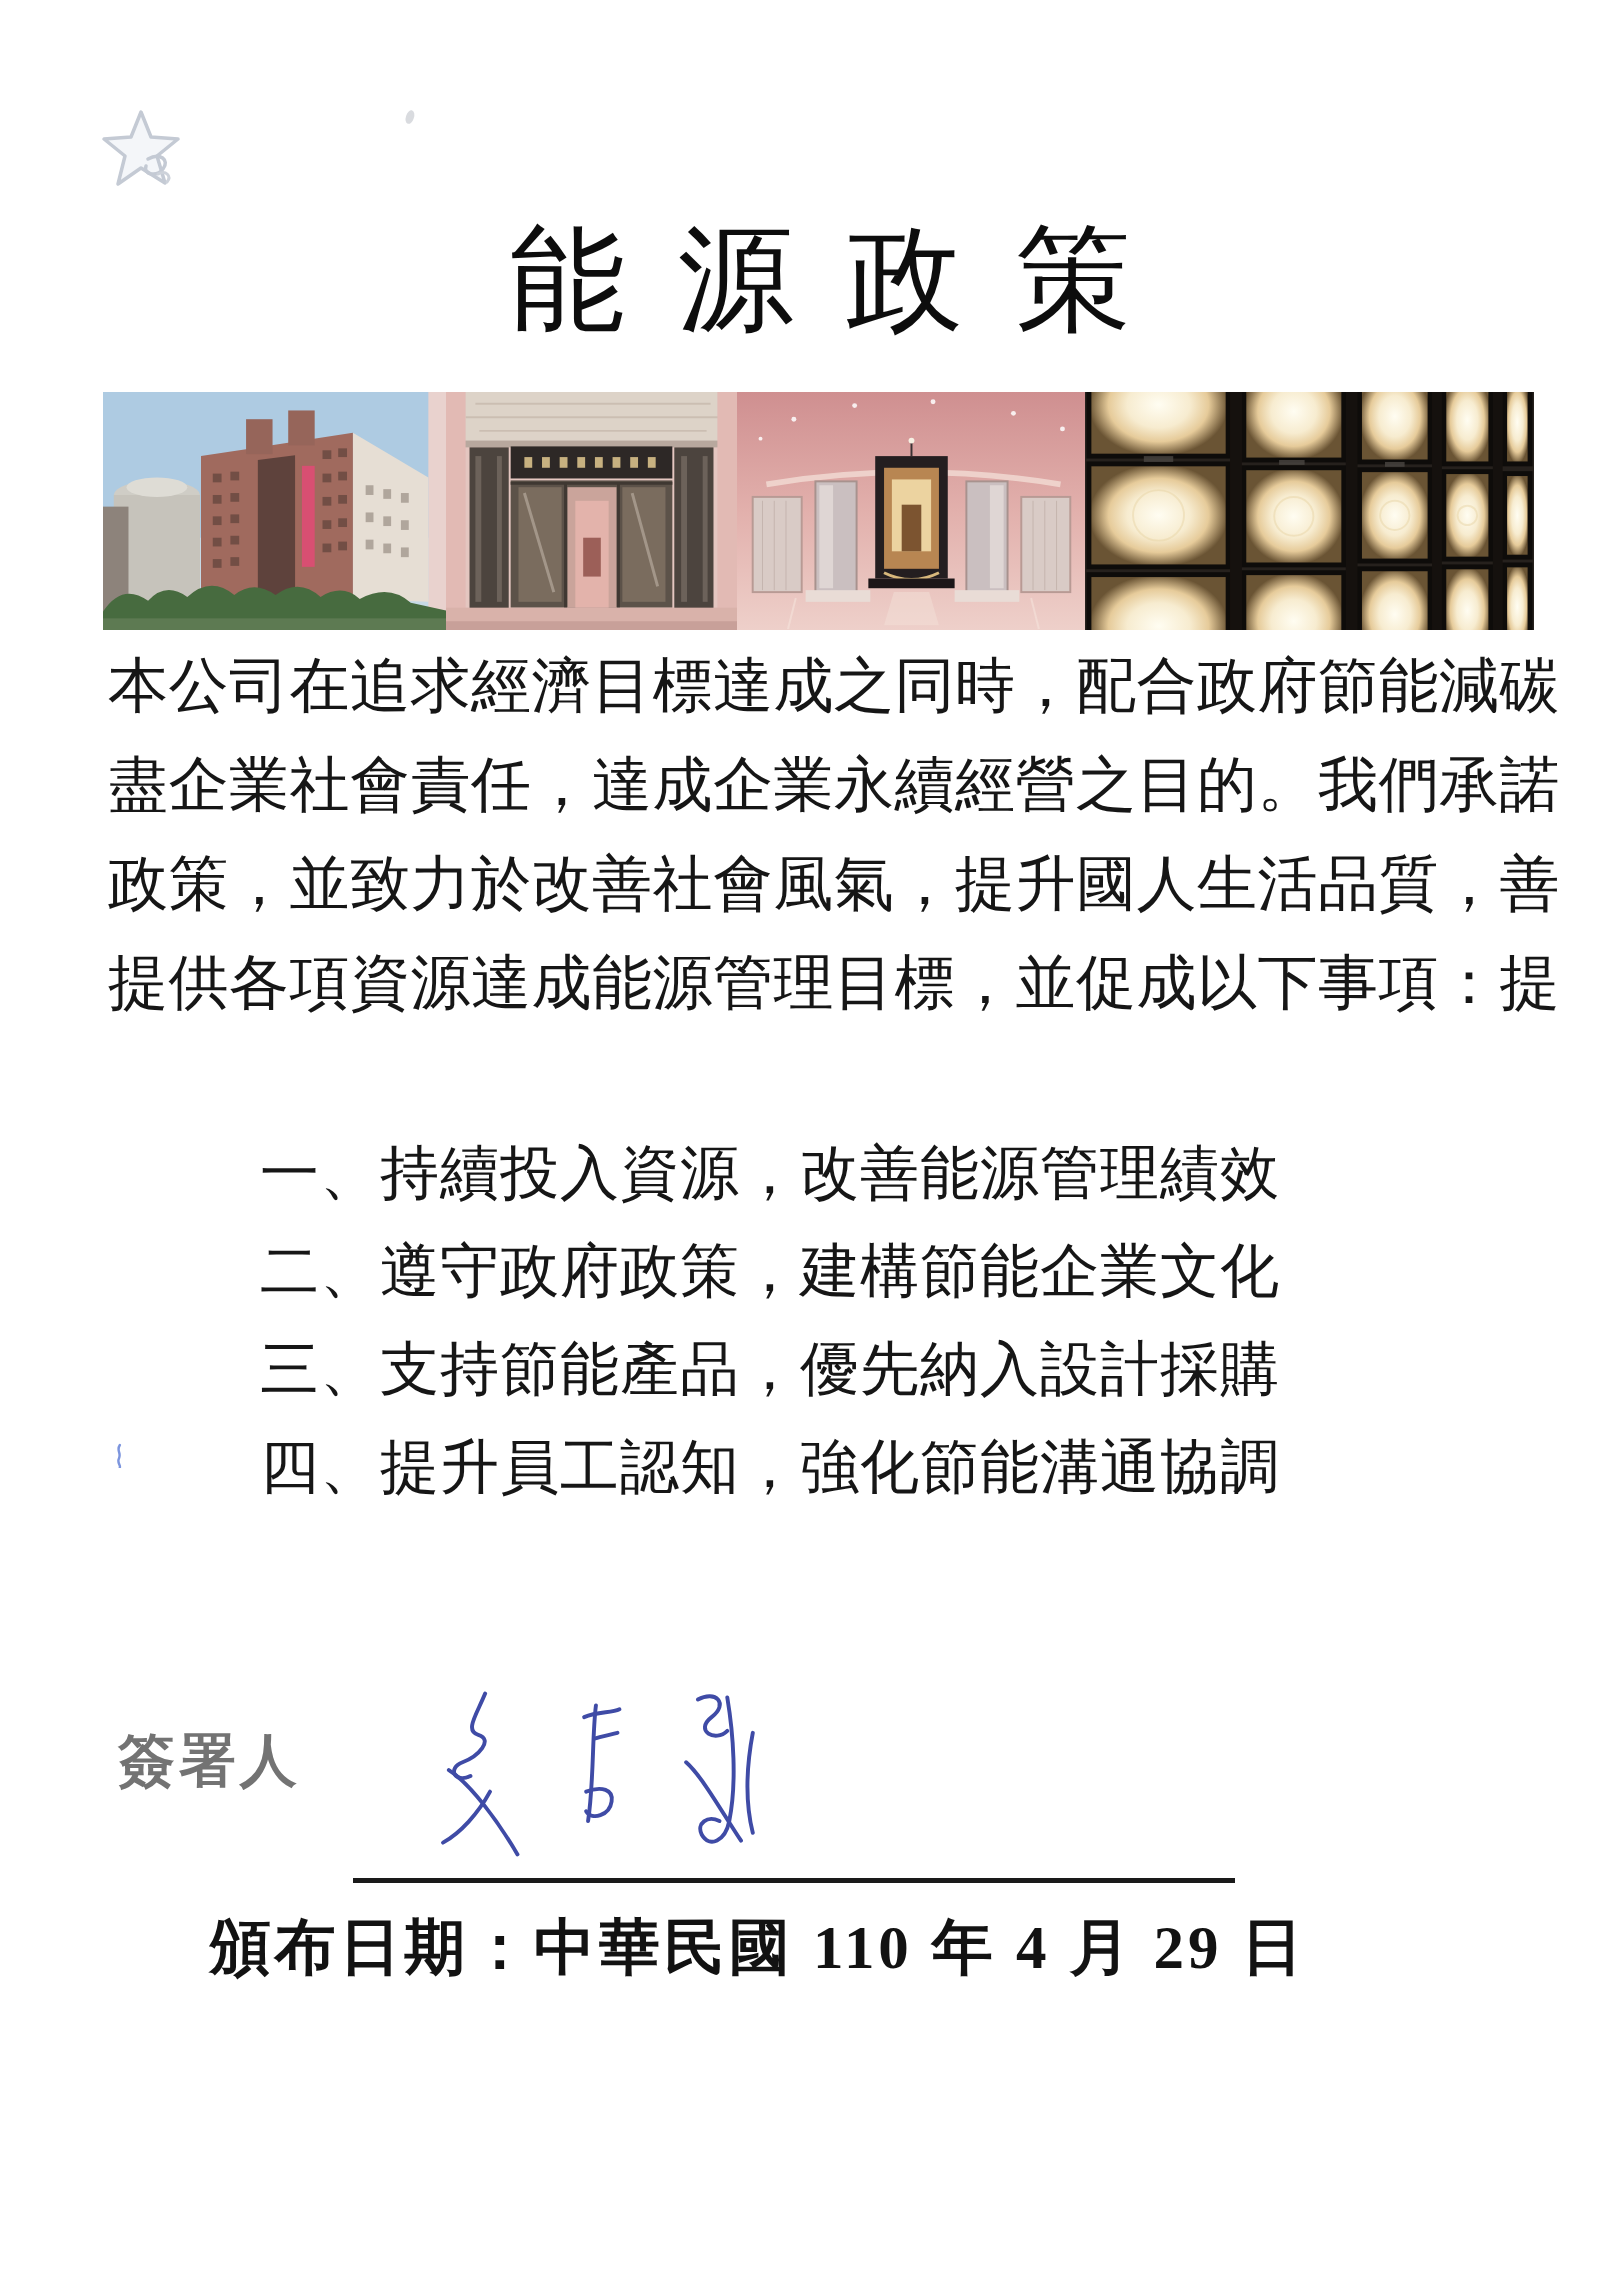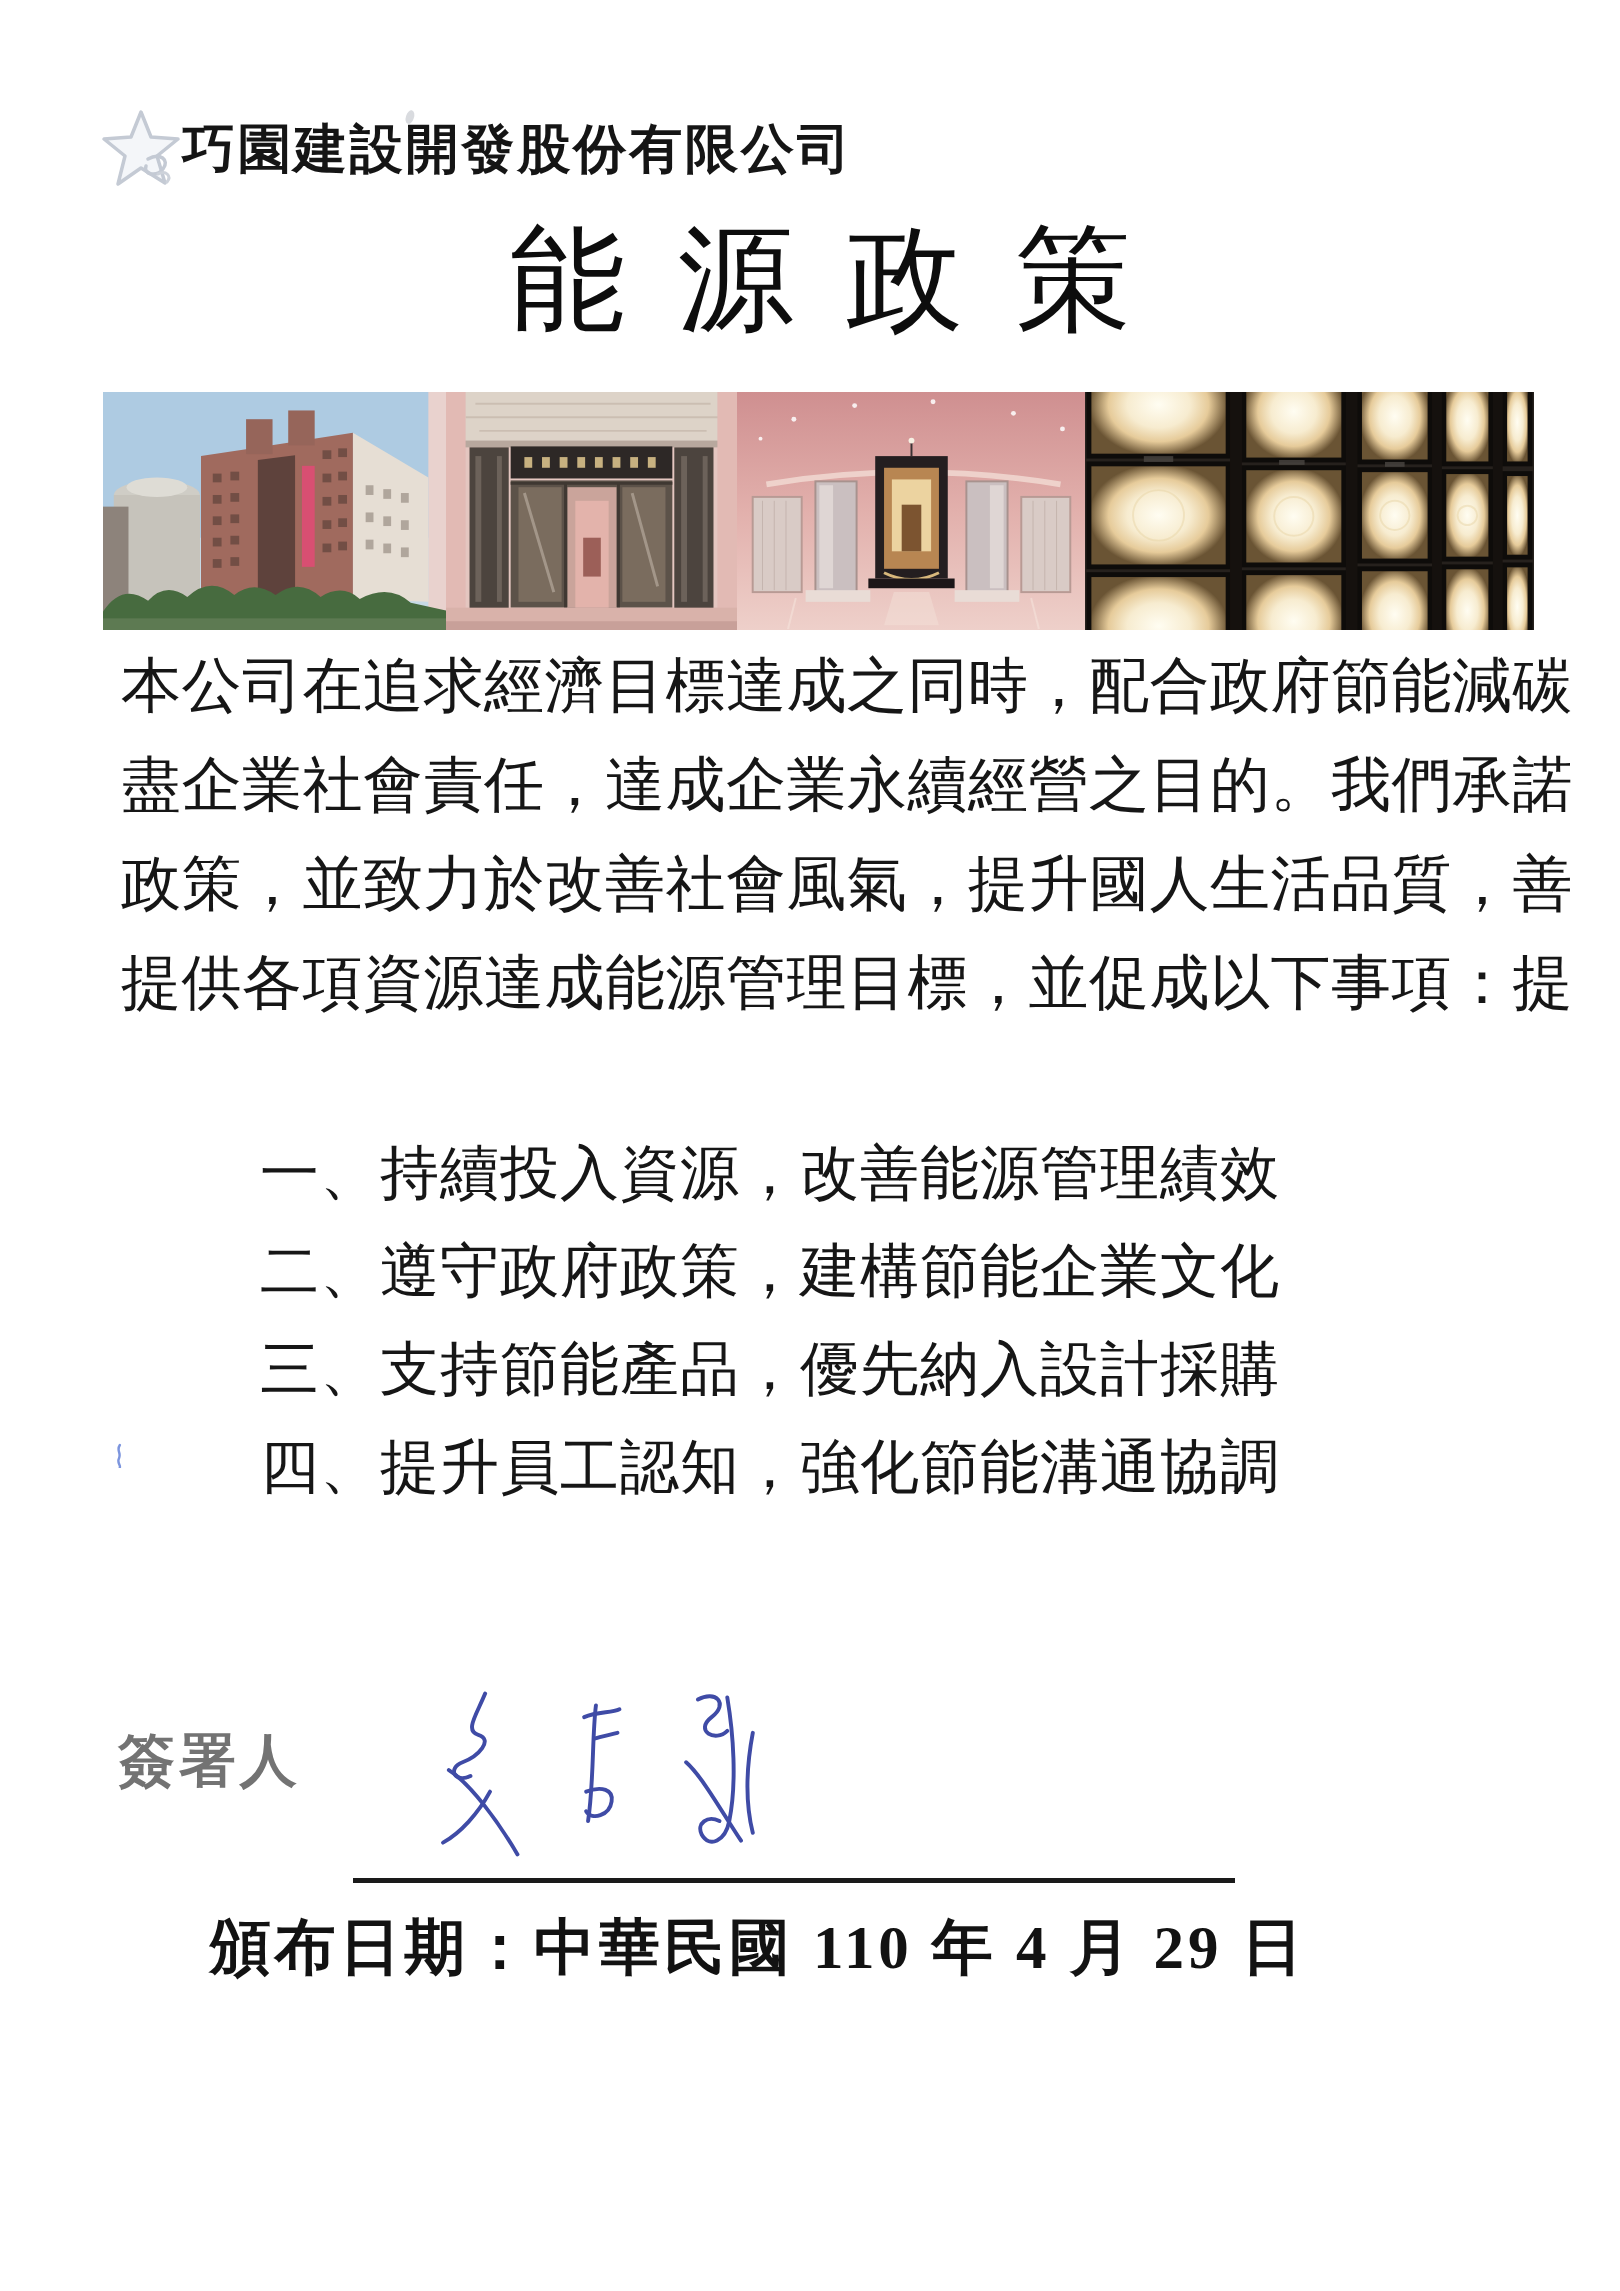--- a/index.html
+++ b/index.html
@@ -19,21 +19,21 @@
     font-size:116px;font-weight:normal;letter-spacing:11.8px;color:#0d0d0d;white-space:nowrap;
   }
   
   .photos{position:absolute;left:103px;top:392px;width:1431px;height:238px;display:flex;}
   .photo{height:238px;overflow:hidden;position:relative;}
   .photo svg{display:block;width:100%;height:100%;}
   .ph1{width:343px;} .ph2{width:291px;} .ph3{width:348px;} .ph4{width:449px;}
   
   .para{position:absolute;left:108px;top:637px;width:1451px;}
   .para .line{
-    font-size:60px;line-height:99px;letter-spacing:0.5px;white-space:nowrap;color:#161616;margin-left:13px;
+    font-size:60px;line-height:99px;letter-spacing:0.5px;white-space:nowrap;color:#161616;
   }
   
   .policy-list{position:absolute;left:260px;top:1124px;width:1274px;}
   .policy-list .item{
     font-size:59px;line-height:98px;letter-spacing:1px;white-space:nowrap;color:#161616;
   }
   
   .signer-label{position:absolute;left:118px;top:1723px;font-size:57px;font-weight:bold;letter-spacing:3.9px;color:#737373;}
   .signature-svg{position:absolute;left:392px;top:1674px;width:451px;height:206px;}
   .signature-line{position:absolute;left:353px;top:1878px;width:882px;height:4.9px;background:#1a1a1a;}
@@ -53,21 +53,20 @@
 
   <div class="logo">
     <svg viewBox="0 0 90 95">
       <path d="M45,8 L55,33 L82,35 L61,52 L69,79 L45,64 L22,80 L29,52 L8,35 L35,33 Z" fill="#f4f6f9" stroke="#c4cad4" stroke-width="3.5" stroke-linejoin="round"></path>
       <path d="M52,55 c12,-7 22,1 15,10 c-6,8 -20,6 -17,-3" fill="none" stroke="#c4cad4" stroke-width="3.5" stroke-linecap="round"></path>
       <path d="M62,70 c8,-4 14,2 9,8" fill="none" stroke="#cdd2da" stroke-width="3" stroke-linecap="round"></path>
     </svg>
   </div>
   <div class="speck-gray"></div>
 
-  <div class="company">巧園建設開發股份有限公司</div>
 
   <div class="title">能 源 政 策</div>
 
   <div class="photos">
 
     <div class="photo ph1" title="company building exterior, red-brick tower with blue sky, trees and white cylindrical structure">
       <svg viewBox="0 0 350 245" preserveAspectRatio="none">
         <rect width="350" height="245" fill="#aecbe2"></rect>
         <rect y="150" width="350" height="95" fill="#c6daе6" opacity="0"></rect>
         <rect y="150" width="350" height="95" fill="#c6dae6"></rect>

